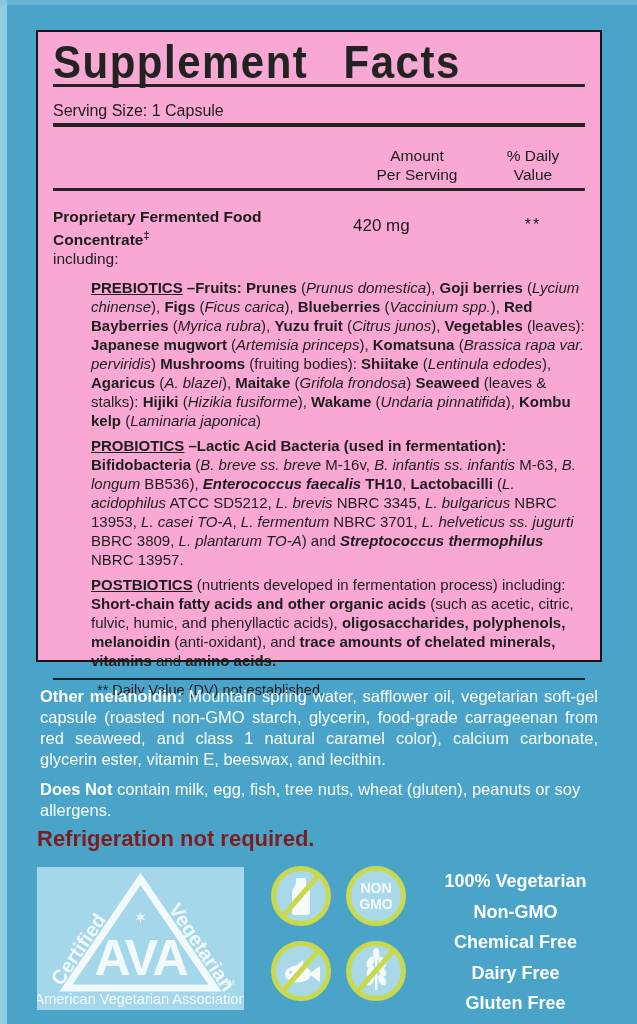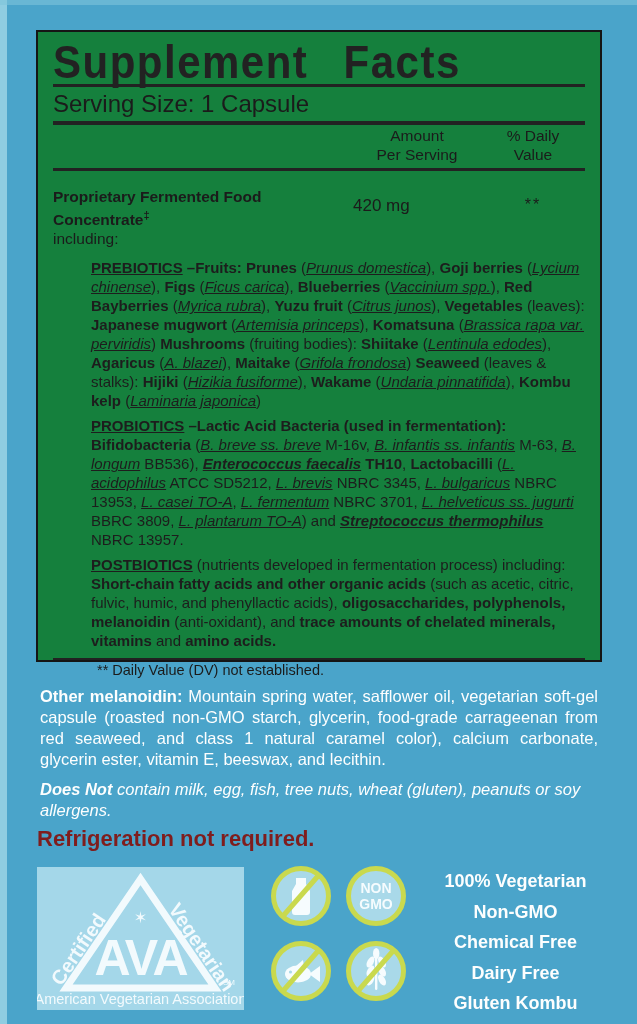--- a/index.html
+++ b/index.html
@@ -9,66 +9,66 @@
     font-family:"Liberation Sans", sans-serif;
     position:relative;overflow:hidden;
   }
   .stage{position:absolute;inset:0;}
   .edge-light{position:absolute;left:0;top:0;bottom:0;width:7px;background:#8fcde1;}
   .edge-top{position:absolute;left:0;top:0;right:0;height:5px;background:#7ec4db;opacity:.6;}
 
   
   .facts-panel{
     position:absolute;left:36px;top:30px;width:566px;height:632px;
-    background:#15803d;border:2px solid #151515;box-sizing:border-box;
+    background:#f9a8d4;border:2px solid #151515;box-sizing:border-box;
     padding:6px 15px 0 15px;color:#1b1b1b;
   }
   .facts-title{
     font-size:42px;font-weight:bold;letter-spacing:1.5px;word-spacing:22px;
     color:#222;white-space:nowrap;line-height:1.1;
     transform:scaleY(1.08);transform-origin:top left;
   }
   .rule{background:#222;width:100%;}
   .rule-3{height:3px;}
   .rule-4{height:4px;}
   .rule-2{height:2px;}
-  .serving{font-size:24px;margin:3px 0 3px 0;}
+  .serving{font-size:16px;margin:15px 0 3px 0;}
   .col-headers{
     display:flex;justify-content:flex-end;gap:0;
     font-size:15.5px;line-height:19px;text-align:center;
-    padding:1px 0 4px 0;
+    padding:19px 0 4px 0;
   }
   .col-headers .col{display:flex;flex-direction:column;}
   .amount-col{width:128px;}
   .dv-col{width:104px;}
   .main-row{display:flex;align-items:flex-start;padding:16px 0 4px 0;}
   .main-name{flex:1;font-size:15.5px;line-height:19px;}
   .main-amount{width:128px;font-size:17px;padding-top:9px;}
   .main-dv{width:104px;text-align:center;font-size:16px;letter-spacing:2px;padding-top:9px;}
   .sup{font-size:11px;vertical-align:super;}
 
   .bio-para{
     margin:6px 0 0 38px;width:498px;
     font-size:15px;line-height:19px;color:#1d1d1d;
   }
   .bio-para .b, .b{font-weight:bold;}
-  .bio-para .i, .i{font-style:italic;text-decoration:underline;}
+  .bio-para .i, .i{font-style:italic;}
   .bio-para .u, .u{text-decoration:underline;}
   .foot-rule{margin-top:8px;}
   .footnote{font-size:14.5px;line-height:21px;}
   .footnotes{margin-left:44px;}
 
   
   .other-ing{
     position:absolute;left:40px;top:686px;width:558px;
     color:#fdfefe;font-size:16.5px;line-height:21px;text-align:justify;
   }
   .does-not{
     position:absolute;left:40px;top:779px;width:562px;
-    color:#fdfefe;font-size:16.5px;line-height:21px;font-style:italic;
+    color:#fdfefe;font-size:16.5px;line-height:21px;
   }
   .refrig{
     position:absolute;left:37px;top:826px;
     color:#7f1d1d;font-size:22px;font-weight:bold;
   }
   .bottom-row{
     position:absolute;left:37px;top:862px;right:13px;
     display:flex;align-items:flex-start;
   }
   .ava-badge{width:207px;height:143px;display:block;margin-top:5px;}
@@ -176,16 +176,16 @@
         </g>
         <line x1="48" y1="11" x2="13" y2="51" stroke="#c9d94e" stroke-width="5"></line>
       </svg>
     </div>
 
     <div class="claims">
       <div>100% Vegetarian</div>
       <div>Non-GMO</div>
       <div>Chemical Free</div>
       <div>Dairy Free</div>
-      <div>Gluten Kombu</div>
+      <div>Gluten Free</div>
     </div>
   </div>
 </div>
 
 </body></html>

